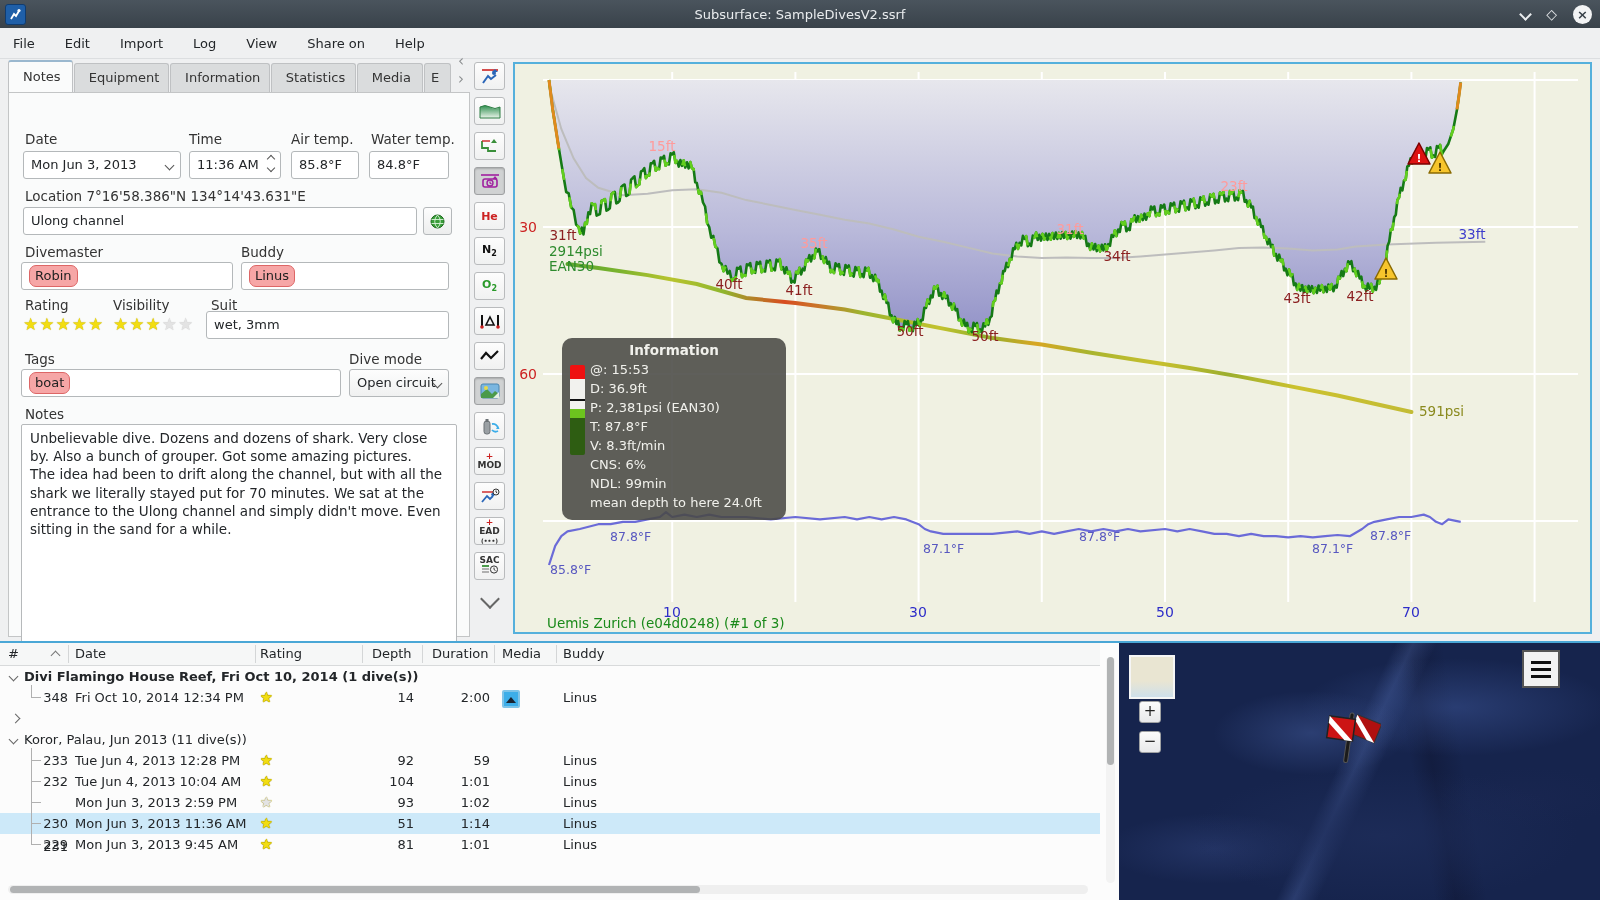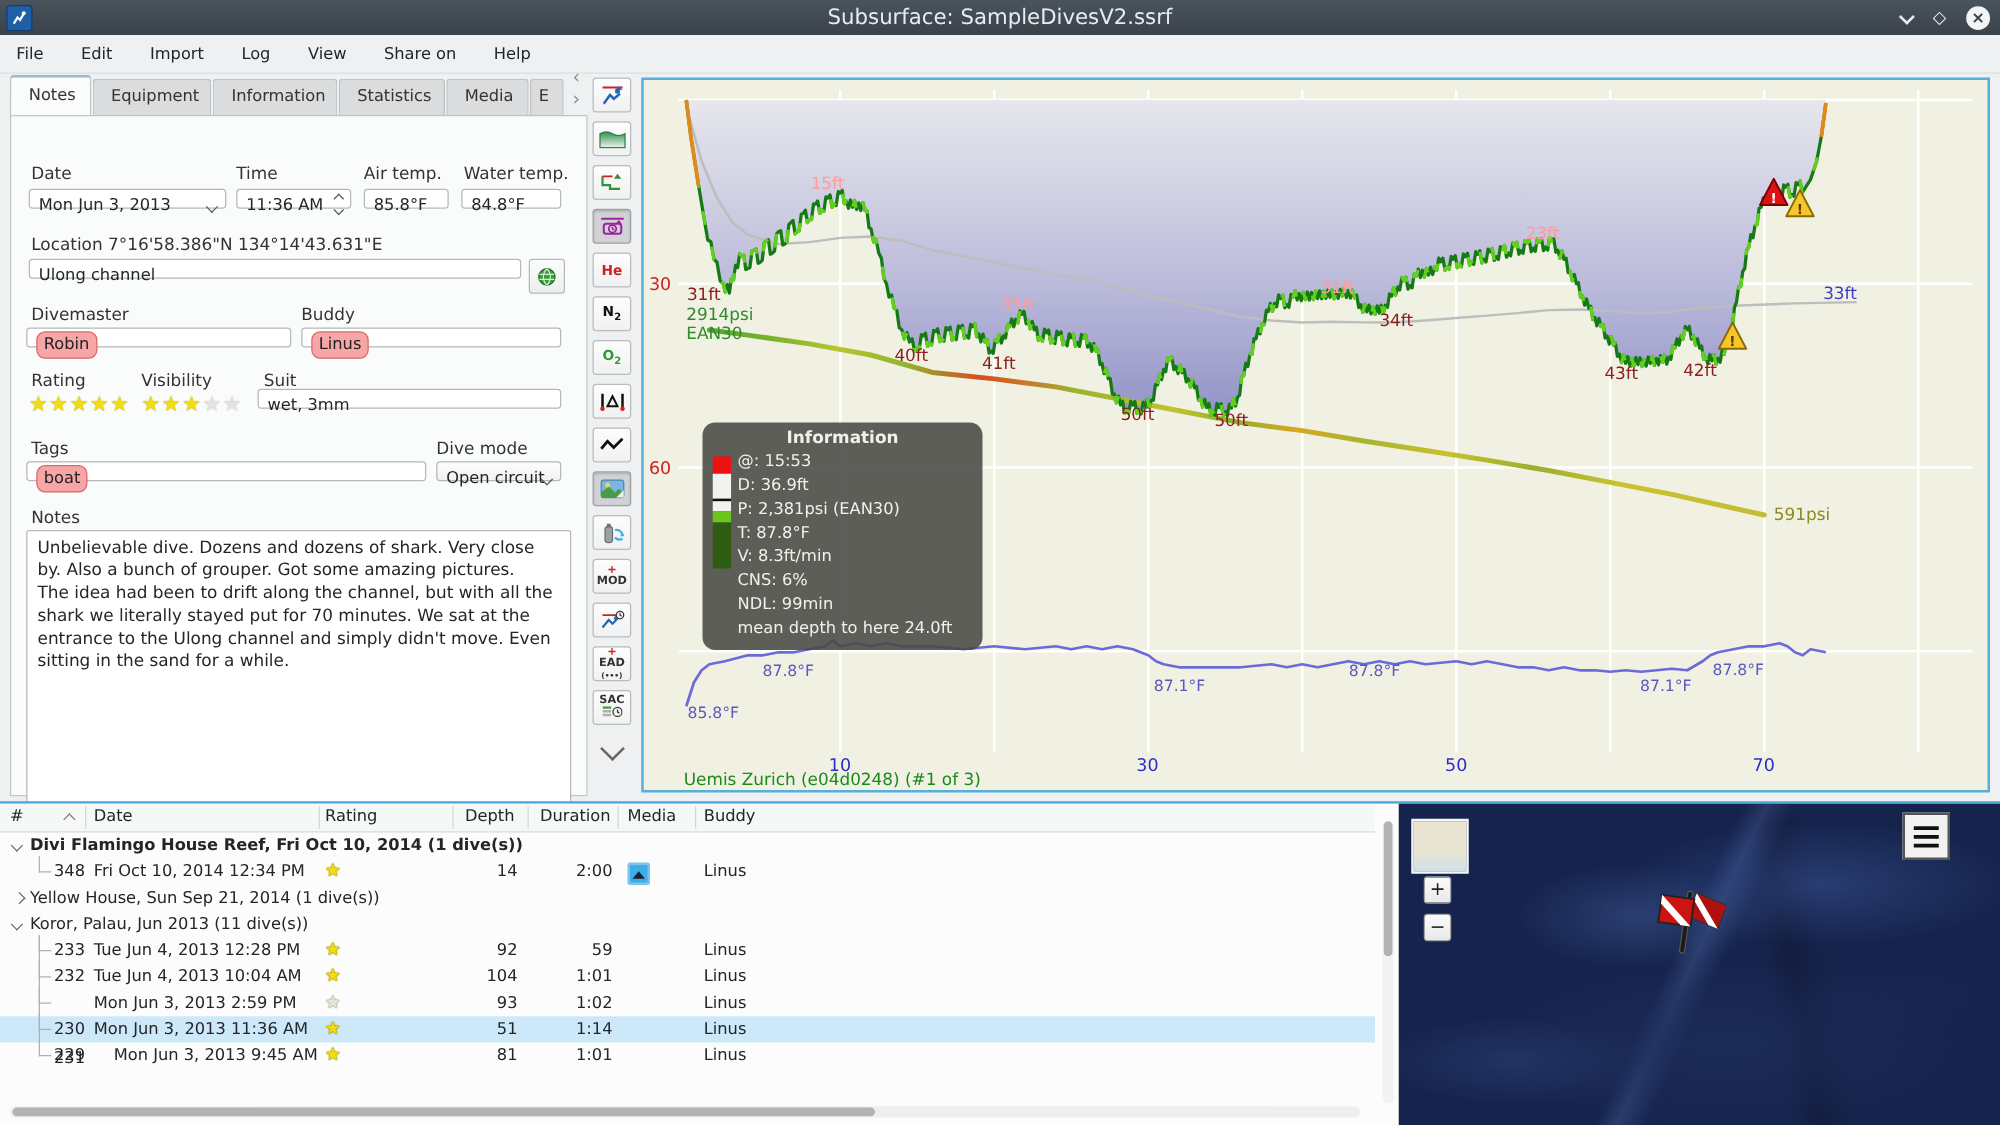--- a/index.html
+++ b/index.html
@@ -3,41 +3,41 @@
 <meta charset="utf-8">
 <style>
   html,body{margin:0;padding:0;}
   body{width:1600px;height:900px;overflow:hidden;position:relative;background:#eff0f1;
        font-family:"DejaVu Sans","Liberation Sans",sans-serif;font-size:13px;color:#232629;}
   
   .titlebar{position:absolute;left:0;top:0;width:1600px;height:28px;
     background:linear-gradient(#4a545d,#39424a);display:flex;align-items:center;}
   .appicon{width:19px;height:19px;margin-left:5px;background:#1f5fa8;border-radius:3px;
     border:1px solid #103c70;display:flex;align-items:center;justify-content:center;}
-  .title-text{position:absolute;left:0;right:0;text-align:center;color:#e9ecee;font-size:17px;}
+  .title-text{position:absolute;left:0;right:0;text-align:center;color:#e9ecee;font-size:13px;}
   .win-controls{position:absolute;right:8px;top:0;height:28px;display:flex;align-items:center;gap:16px;}
   .wc{color:#e9ecee;font-size:14px;line-height:1;cursor:default;}
   .wc-close{width:19px;height:19px;border-radius:50%;background:#f3f4f5;color:#39424a;
     display:flex;align-items:center;justify-content:center;font-size:13px;font-weight:bold;}
   .chev{display:inline-block;width:7px;height:7px;border-right:2px solid #e9ecee;border-bottom:2px solid #e9ecee;transform:rotate(45deg);}
   
   .menubar{position:absolute;left:0;top:28px;width:1600px;height:30px;background:#eff0f1;
     border-bottom:1px solid #dcdee0;display:flex;align-items:center;gap:4px;}
   .menu-item{padding:4px 13px;color:#232629;}
   
   .left-panel{position:absolute;left:8px;top:62px;width:462px;height:574px;}
   .tabbar{position:absolute;left:0;top:0;height:30px;display:flex;align-items:flex-end;}
   .tab{height:28px;line-height:28px;padding:0 14px;background:#dadcdd;border:1px solid #bfc1c3;border-bottom:none;
     border-radius:3px 3px 0 0;margin-right:1px;color:#333;white-space:nowrap;overflow:hidden;}
   .tab.active{background:#fafbfb;height:30px;line-height:30px;border-top:2px solid #9ab8cf;}
   .tab.cut{width:14px;padding:0 6px;}
   .tab-arrows{color:#8a8d8f;font-size:15px;padding:0 3px 4px 6px;letter-spacing:7px;}
   .pane{position:absolute;left:0;top:30px;width:460px;height:543px;background:#fafbfb;border:1px solid #c3c5c6;}
   .flabel{position:absolute;color:#333;font-size:13.5px;}
-  .finput{position:absolute;background:#fff;border:1px solid #b4b8ba;border-radius:3px;height:16px;
+  .finput{position:absolute;background:#fff;border:1px solid #b4b8ba;border-radius:3px;height:28px;
     line-height:26px;padding:0 7px;color:#232629;box-sizing:border-box;}
   .combo-arrow{position:absolute;right:7px;top:10px;width:6px;height:6px;border-right:1.6px solid #555;border-bottom:1.6px solid #555;transform:rotate(45deg);}
   .spin{position:absolute;right:6px;top:4px;display:flex;flex-direction:column;gap:3px;}
   .spin i{display:block;width:5px;height:5px;border-right:1.5px solid #555;border-bottom:1.5px solid #555;}
   .spin .up{transform:rotate(225deg);}
   .spin .dn{transform:rotate(45deg);}
   .chip{display:inline-block;background:#f6a6a6;border:1px solid #dd6666;border-radius:7px;
     padding:0 5px;height:20px;line-height:20px;margin-top:2px;color:#222;}
   .globe-btn{position:absolute;background:linear-gradient(#fdfdfd,#eceded);border:1px solid #b4b8ba;border-radius:3px;
     display:flex;align-items:center;justify-content:center;}
@@ -464,21 +464,20 @@
           <span class="star-on">★</span>
           <span class="star-on">★</span>
         </span>
         <span style="left: 364px; width: 50px; text-align: right;">14</span>
         <span style="left: 430px; width: 60px; text-align: right;">2:00</span>
         <i class="media-ico"></i>
         <span style="left: 563px;">Linus</span>
       </div>
       <div class="dl-row">
         <i class="tree-caret closed"></i>
-        <span style="left: 24px;">Yellow House, Sun Sep 21, 2014 (1 dive(s))</span>
       </div>
       <div class="dl-row">
         <i class="tree-caret"></i>
         <span style="left: 24px;">Koror, Palau, Jun 2013 (11 dive(s))</span>
       </div>
       <div class="dl-row">
         <i class="tree-elbow"></i>
         <i class="tree-vline"></i>
         <span style="left: 30px; width: 38px; text-align: right;">233</span>
         <span style="left: 75px;">Tue Jun 4, 2013 12:28 PM</span>
@@ -537,21 +536,21 @@
           <span class="star-on">★</span>
           <span class="star-on">★</span>
         </span>
         <span style="left: 364px; width: 50px; text-align: right;">51</span>
         <span style="left: 430px; width: 60px; text-align: right;">1:14</span>
         <span style="left: 563px;">Linus</span>
       </div>
       <div class="dl-row">
         <i class="tree-elbow"></i>
         <span style="left: 30px; width: 38px; text-align: right;">229</span>
-        <span style="left: 75px; margin-left: 16px;">Mon Jun 3, 2013 9:45 AM</span>
+        <span style="left: 75px;">Mon Jun 3, 2013 9:45 AM</span>
         <span class="r-stars" style="left: 260px;">
           <span class="star-on">★</span>
           <span class="star-on">★</span>
           <span class="star-on">★</span>
           <span class="star-on">★</span>
           <span class="star-on">★</span>
         </span>
         <span style="left: 364px; width: 50px; text-align: right;">81</span>
         <span style="left: 430px; width: 60px; text-align: right;">1:01</span>
         <span style="left: 563px;">Linus</span>

